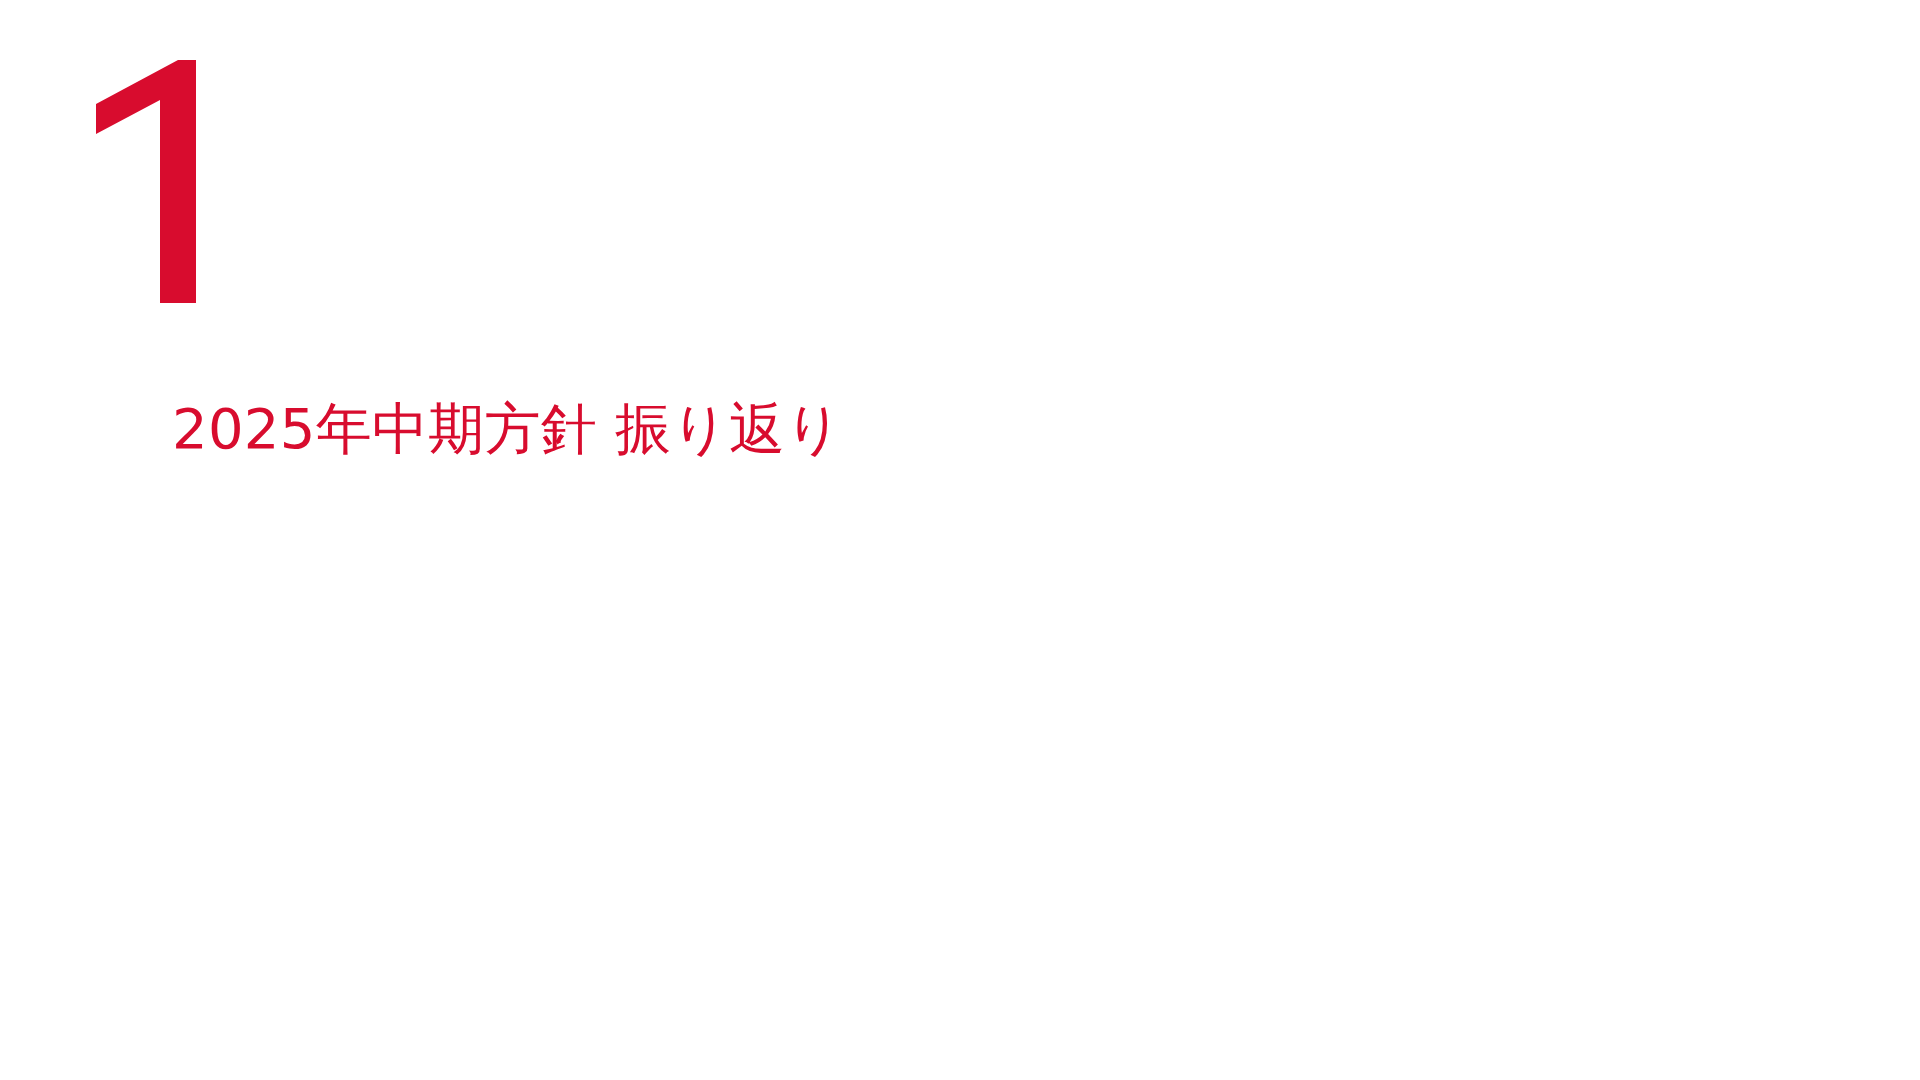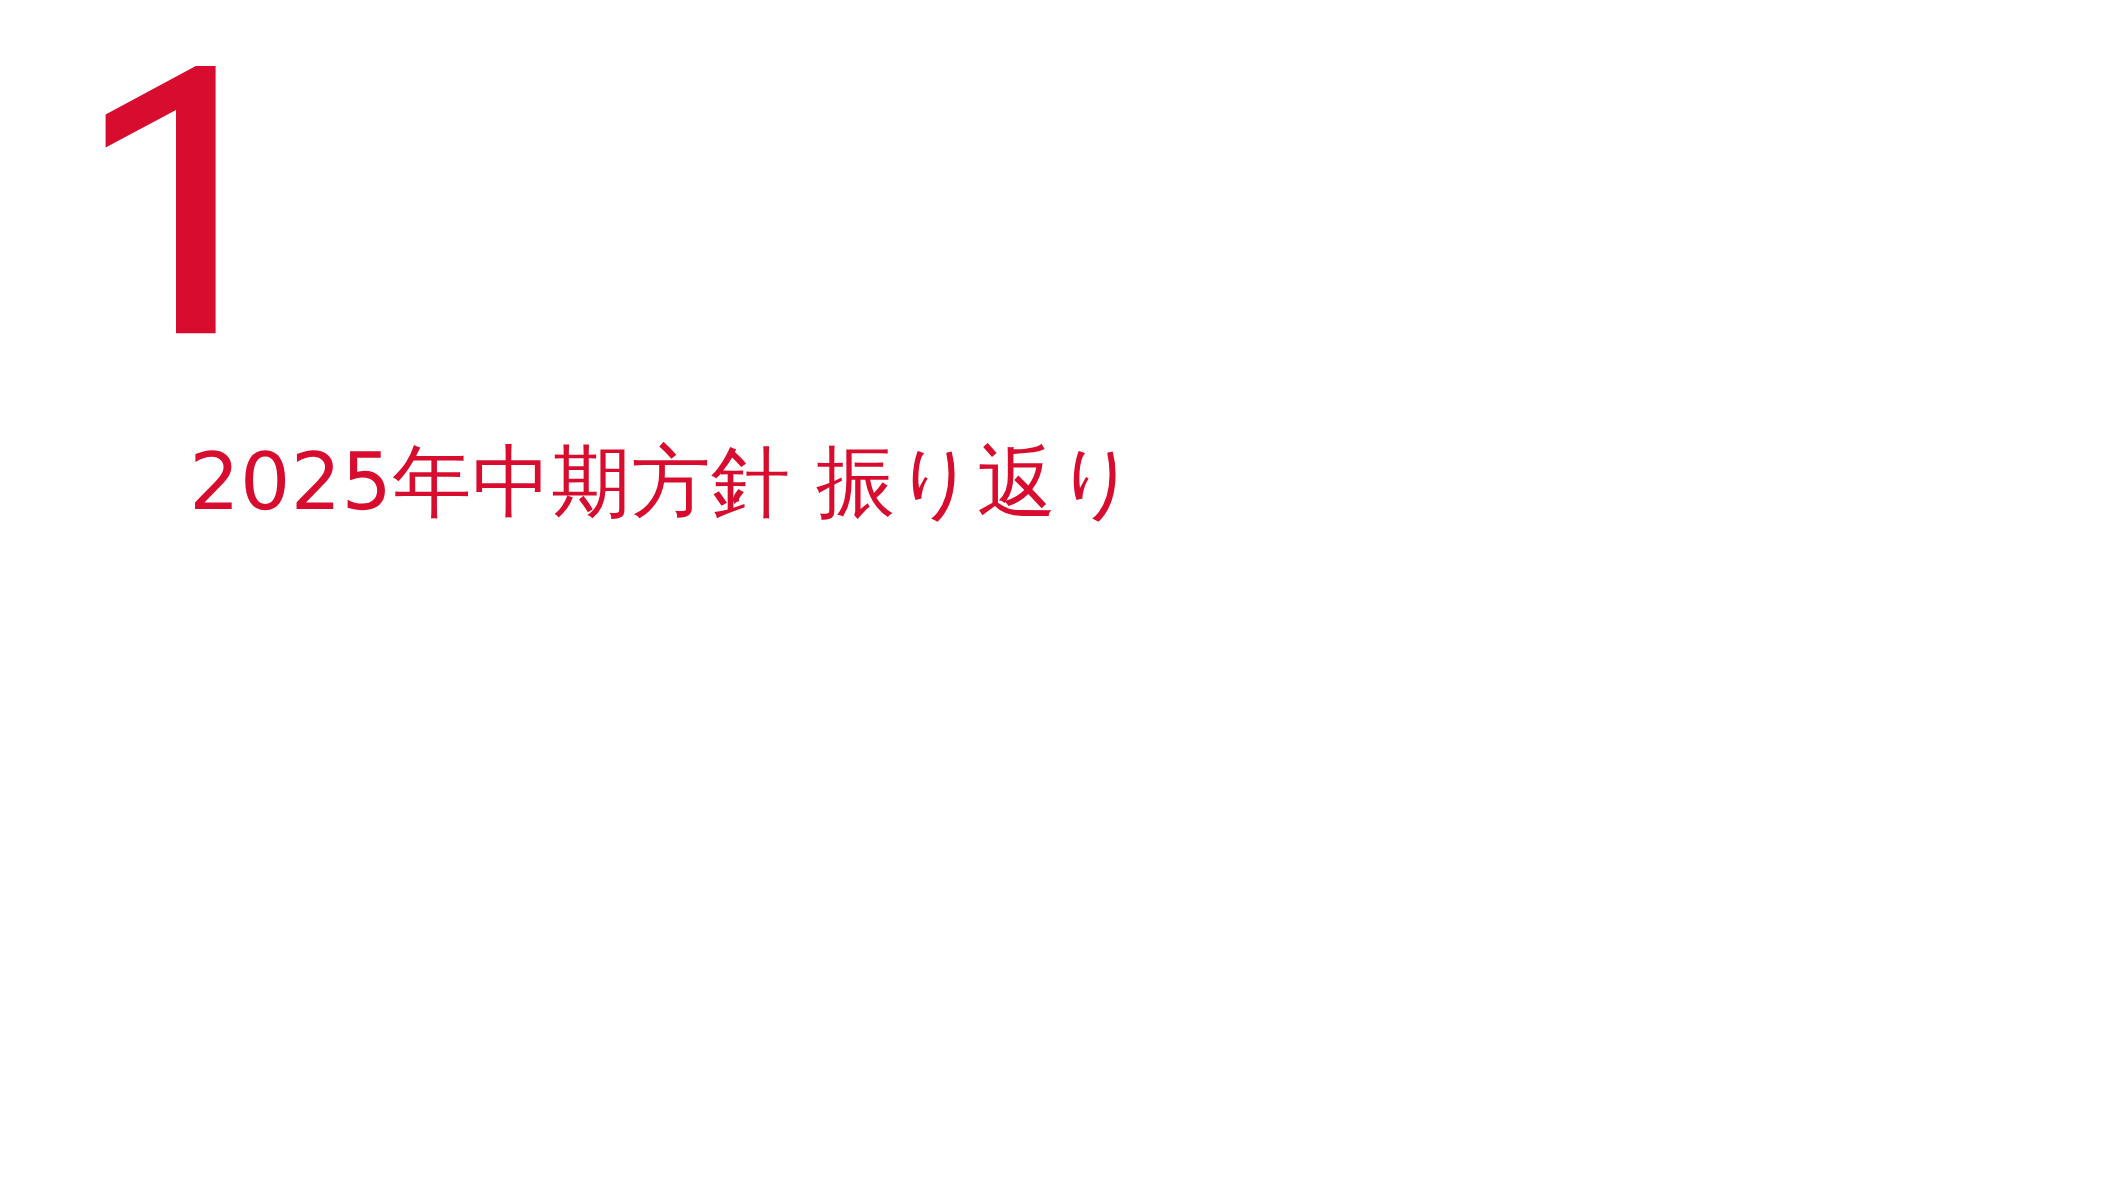--- a/index.html
+++ b/index.html
@@ -44,21 +44,21 @@
   }
 
   
   .section-title {
     position: absolute;
     left: 172px;
     top: 398px;
     color: #D80C2E;
     font-family: "DejaVu Sans", "Liberation Sans", sans-serif;
     font-weight: 400;
-    font-size: 72px;
+    font-size: 56px;
     line-height: 1.12;
     letter-spacing: 0.005em;
     white-space: nowrap;
   }
 
   
   .footer {
     position: absolute;
     left: 0;
     right: 0;

